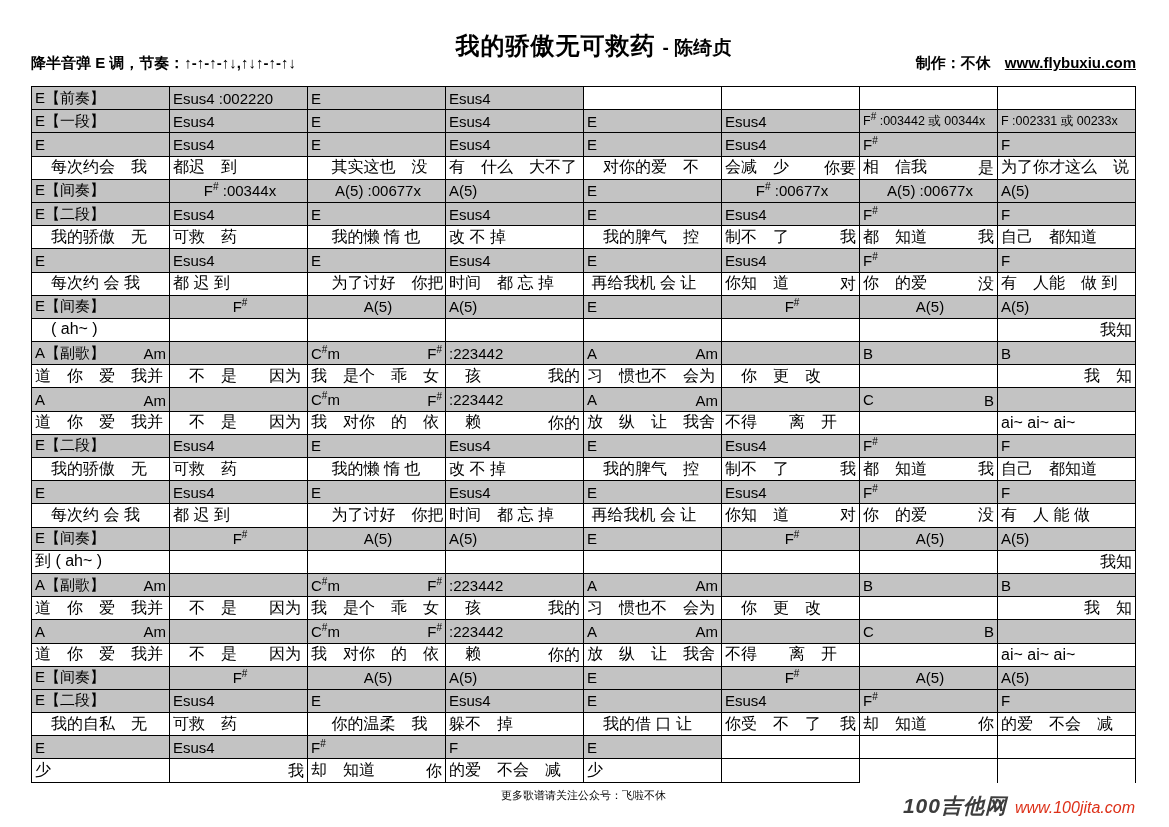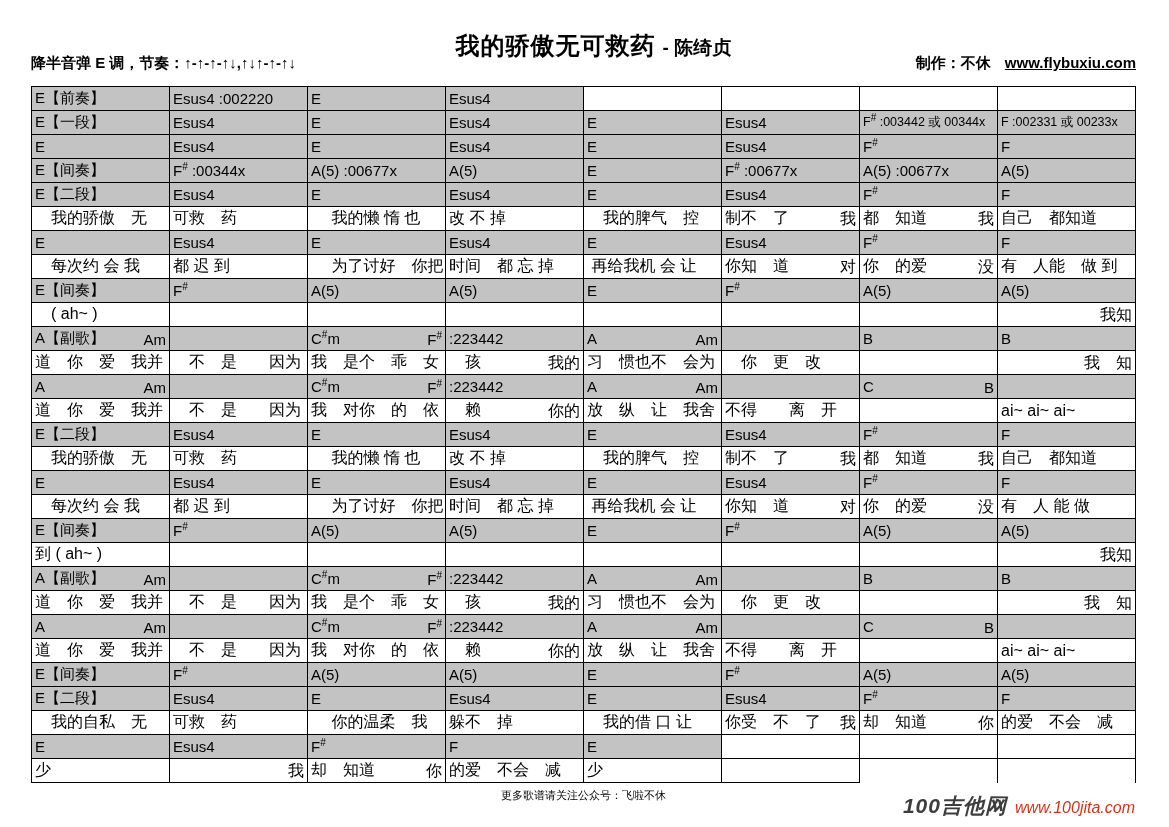--- a/index.html
+++ b/index.html
@@ -36,21 +36,21 @@
     height:21px;
     vertical-align:middle;
     white-space:pre;
     overflow:visible;
     position:relative;
   }
   tr.chord td{background:var(--shade);font-size:15px;}
   tr.chord td.w{background:#fff;}
   tr.chord td.small{font-size:12.5px;}
   tr.lyric td{background:#fff;font-size:16px;}
-  td.ctr{padding:0;}
+  td.ctr{text-align:center;padding:0;}
   td .cr{position:absolute;right:3px;top:50%;transform:translateY(-50%);}
   td sup{font-size:10px;line-height:0;}
   tr:last-child td:nth-child(n+7){border-bottom:none;}
 
   
   .footer-note{position:absolute;top:788px;left:31px;width:1105px;text-align:center;font-size:11px;}
   .site-mark{position:absolute;top:774px;right:34px;white-space:pre;}
   .logo{font-style:italic;font-weight:bold;font-size:21px;color:var(--logo-dark);letter-spacing:1px;}
   .site-url{font-style:italic;font-size:16px;color:var(--logo-red);margin-left:8px;cursor:pointer;text-decoration:none;}
 </style>
@@ -93,20 +93,30 @@
         <tr class="chord">
           <td>E</td>
           <td>Esus4</td>
           <td>E</td>
           <td>Esus4</td>
           <td>E</td>
           <td>Esus4</td>
           <td>F<sup>#</sup></td>
           <td>F</td>
         </tr>
+        <tr class="lyric">
+          <td>　每次约会　我</td>
+          <td>都迟　到</td>
+          <td>　 其实这也　没</td>
+          <td>有　什么　大不了</td>
+          <td>　对你的爱　不</td>
+          <td><span class="cl">会减　少</span><span class="cr">你要</span></td>
+          <td><span class="cl">相　信我</span><span class="cr">是</span></td>
+          <td>为了你才这么　说</td>
+        </tr>
         <tr class="chord">
           <td>E【间奏】</td>
           <td class="ctr">F<sup>#</sup> :00344x</td>
           <td class="ctr">A(5) :00677x</td>
           <td>A(5)</td>
           <td>E</td>
           <td class="ctr">F<sup>#</sup> :00677x</td>
           <td class="ctr">A(5) :00677x</td>
           <td>A(5)</td>
         </tr>

